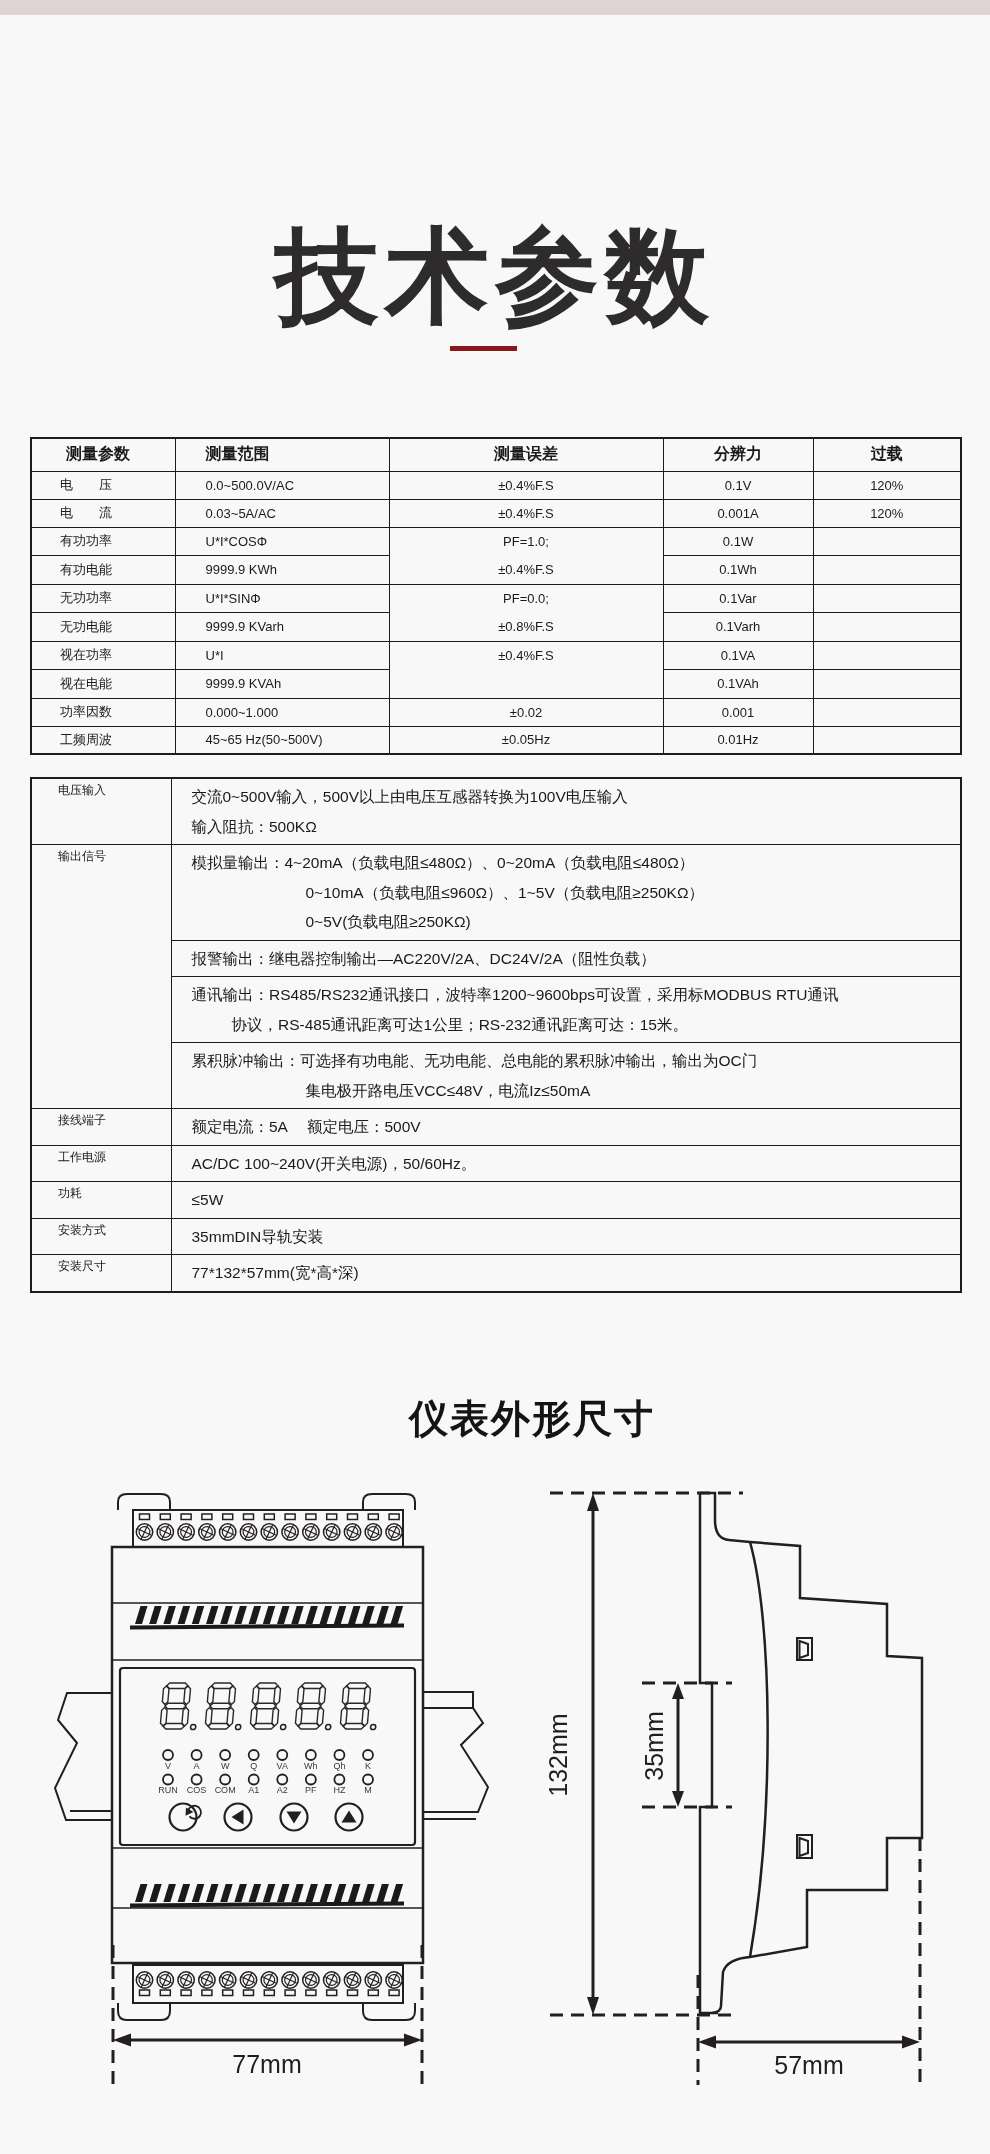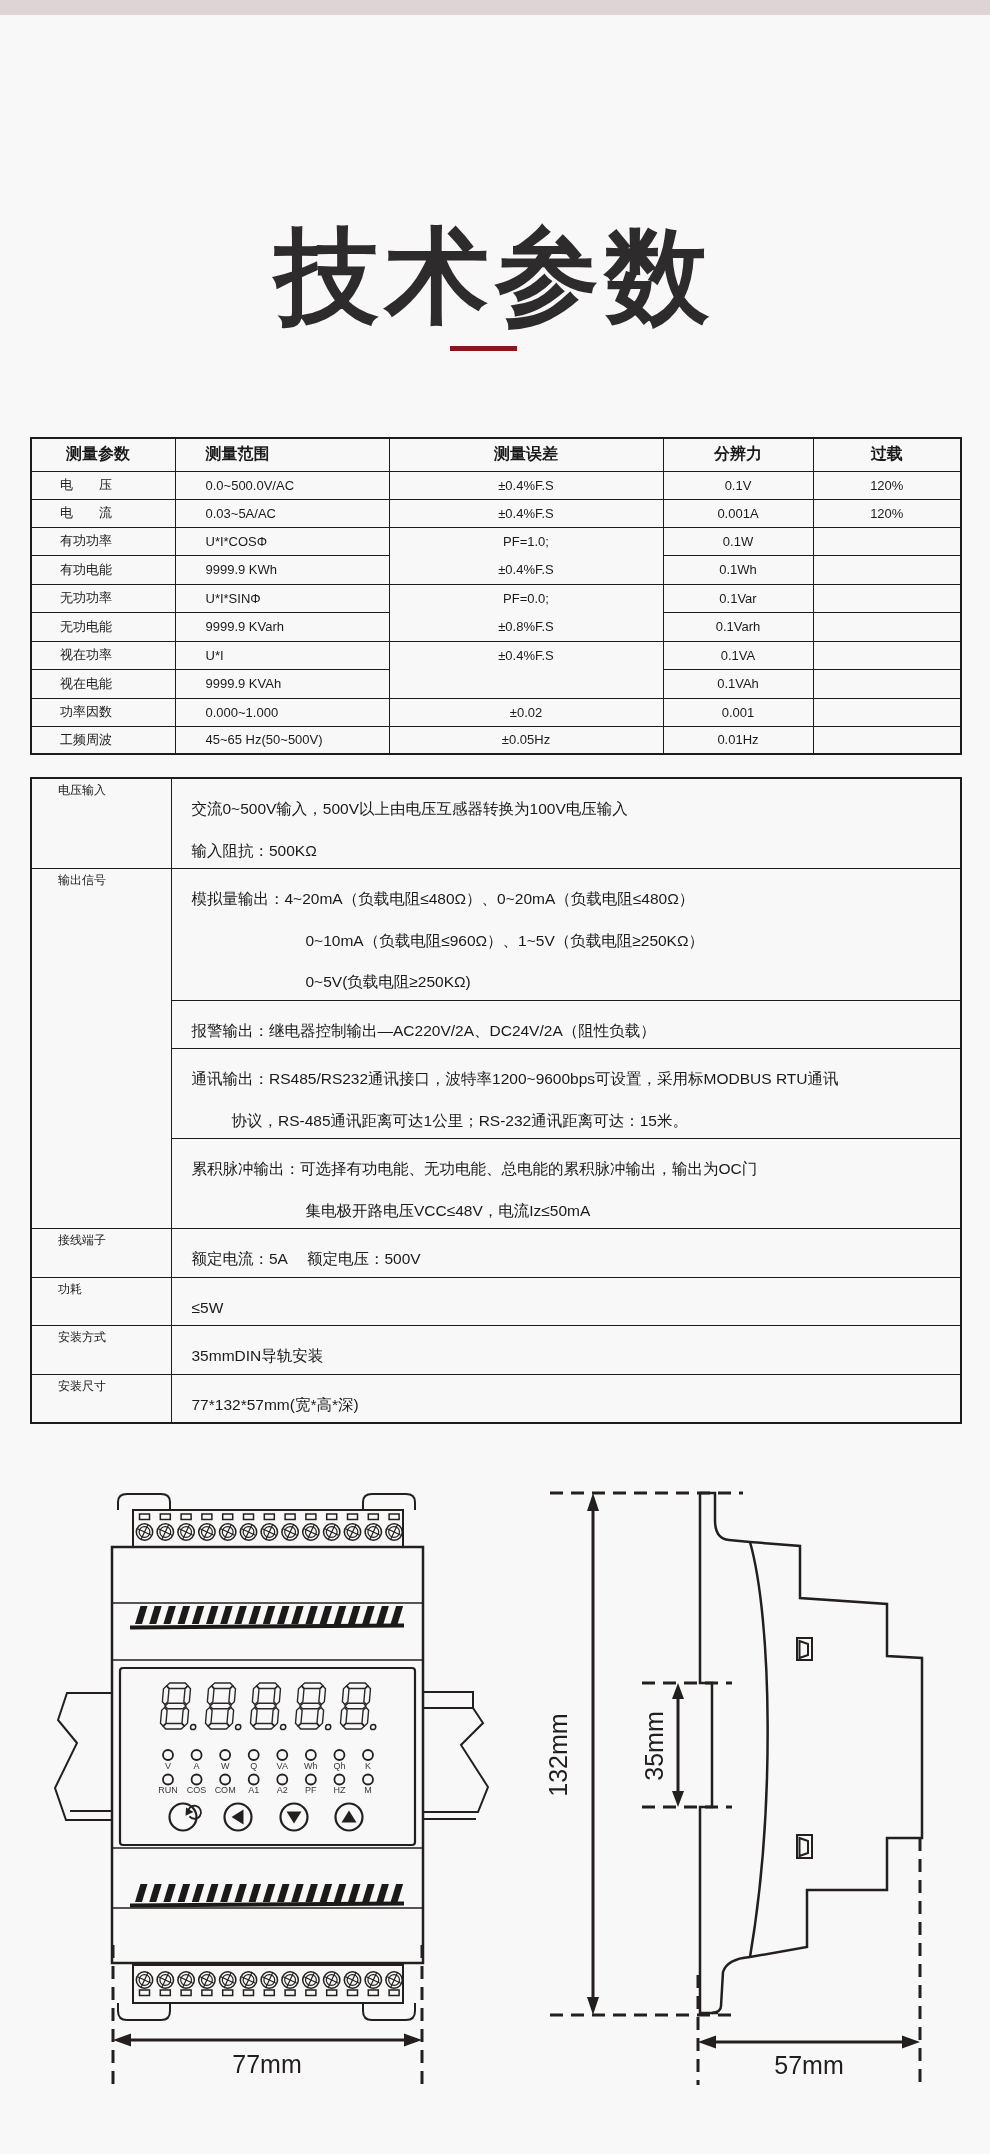--- a/index.html
+++ b/index.html
@@ -25,21 +25,21 @@
   #spec-table .c1{text-align:left;padding-left:30px;}
   #spec-table th.c1{padding-left:30px;}
   #spec-table .c2,#spec-table .c3,#spec-table .c4{text-align:center;}
   #spec-table td.merged{vertical-align:middle;}
   #spec-table td.merged div{height:28px;line-height:28px;}
 
   #detail-table{position:absolute;left:30px;top:777px;width:930px;border:2.5px solid #1d1b1b;}
   #detail-table td{border:1.5px solid #1d1b1b;font-size:15.5px;vertical-align:top;padding:0;}
   #detail-table td.lbl{width:140px;font-size:12px;padding:3px 0 0 26px;white-space:pre;}
   #detail-table td.val{padding:3px 0 3px 0;}
-  #detail-table .ln{line-height:29.5px;padding-left:20px;white-space:pre;margin-top:12px;}
+  #detail-table .ln{line-height:29.5px;padding-left:20px;white-space:pre;}
   #detail-table .sub{padding:3px 0;}
   #detail-table .sub + .sub{border-top:1.5px solid #1d1b1b;}
   #detail-table td.val.hasub{padding:0;}
 
   
   #drawing{position:absolute;left:40px;top:1440px;}
   .ln,.ln2,.ln22,.ln25{fill:none;stroke:#241f1f;}
   .ln{stroke-width:1.5}.ln2{stroke-width:2}.ln22{stroke-width:2.2}.ln25{stroke-width:2.5}
   .ln12{fill:none;stroke:#241f1f;stroke-width:1.2}
   .ln18{fill:none;stroke:#241f1f;stroke-width:1.8}
@@ -180,40 +180,47 @@
             </div>
           </td>
         </tr>
         <tr>
           <td class="lbl">接线端子</td>
           <td class="val">
             <div class="ln">额定电流：5A　 额定电压：500V</div>
           </td>
         </tr>
         <tr>
+          <td class="lbl">工作电源</td>
+          <td class="val">
+            <div class="ln">AC/DC 100~240V(开关电源)，50/60Hz。</div>
+          </td>
+        </tr>
+        <tr>
           <td class="lbl">功耗</td>
           <td class="val">
             <div class="ln">≤5W</div>
           </td>
         </tr>
         <tr>
           <td class="lbl">安装方式</td>
           <td class="val">
             <div class="ln">35mmDIN导轨安装</div>
           </td>
         </tr>
         <tr>
           <td class="lbl">安装尺寸</td>
           <td class="val">
             <div class="ln">77*132*57mm(宽*高*深)</div>
           </td>
         </tr>
       </tbody>
   </table>
 
+  <h2 class="sec-title">仪表外形尺寸</h2>
 
   <svg id="drawing" width="920" height="660" viewBox="0 0 920 660" xmlns="http://www.w3.org/2000/svg">
 
     <g>
 
       <path class="ln2" d="M 78,70 L 78,62 Q 78,54 87,54 L 121,54 Q 130,54 130,62 L 130,70"></path>
       <path class="ln2" d="M 323,70 L 323,62 Q 323,54 332,54 L 366,54 Q 375,54 375,62 L 375,70"></path>
       <path class="ln2" d="M 78,563 L 78,571 Q 78,580 87,580 L 121,580 Q 130,580 130,571 L 130,563"></path>
       <path class="ln2" d="M 323,563 L 323,571 Q 323,580 332,580 L 366,580 Q 375,580 375,571 L 375,563"></path>
 

